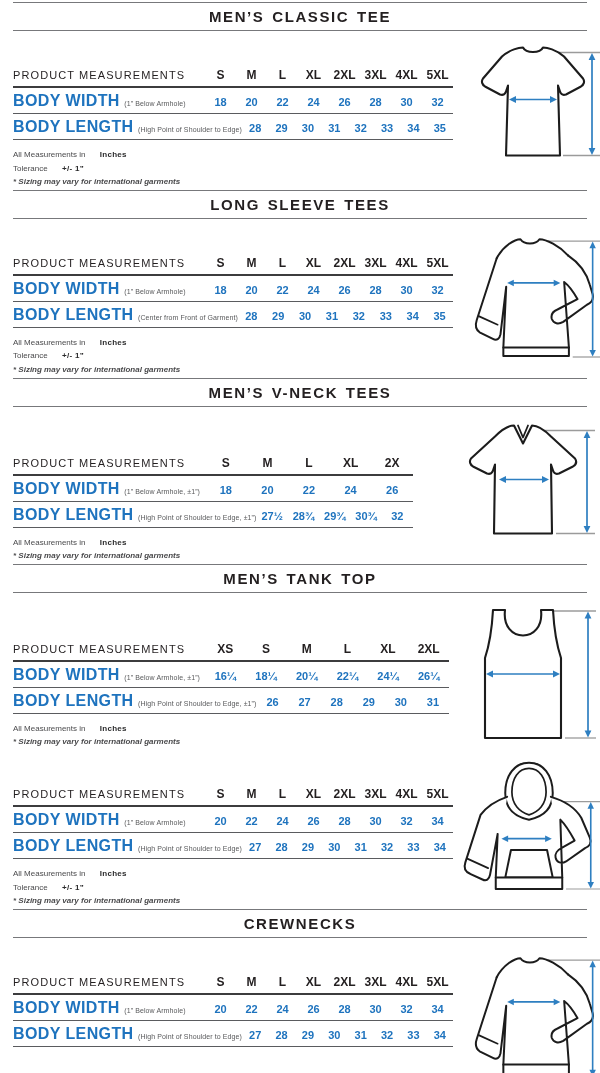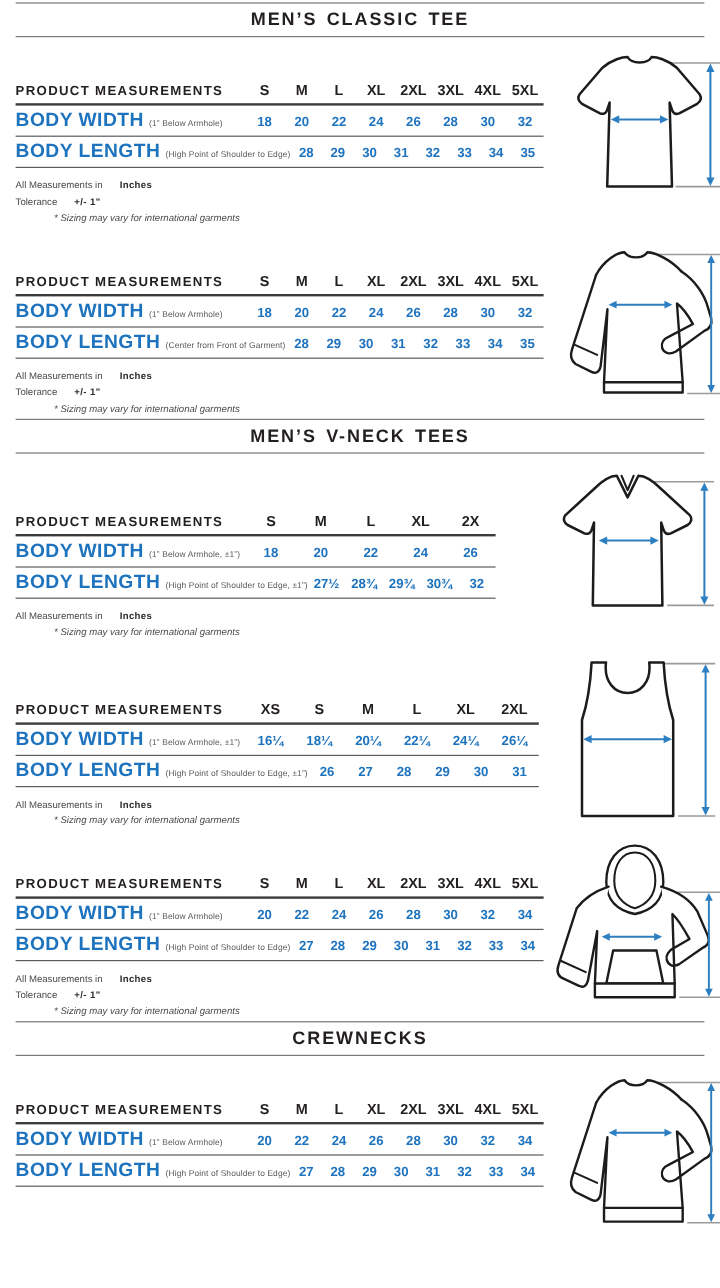--- a/index.html
+++ b/index.html
@@ -27,30 +27,30 @@
   .right { width:152px; position:relative; }
   .right svg { position:absolute; top:6px; left:0; }
   .tablewrap.mt  { margin-top:33px; }
   .tablewrap.mtlg{ margin-top:45px; }
   .tw8 { width:440px; }
   .tw5 { width:400px; }
   .tw6 { width:436px; }
   .trow { display:flex; align-items:baseline; padding:4px 0 3px 0; border-bottom:1.6px solid #5a5b5e; }
   .trow.thead { border-bottom:2px solid #3c3c3e; padding-bottom:4px; }
   .lcell { flex:0 0 192px; white-space:nowrap; overflow:visible; }
-  .plabel { font-size:11px; font-weight:bold; letter-spacing:1.1px; color:#231f20; }
+  .plabel { font-size:11px; font-weight:normal; letter-spacing:1.1px; color:#231f20; }
   .rlabel { font-size:16px; font-weight:bold; letter-spacing:.4px; color:#1e73be; }
   .rnote  { font-size:7px; color:#58595b; letter-spacing:.1px; }
   .cells { flex:1; display:flex; }
   .cells > span { flex:1; text-align:center; }
   .szhead { font-size:12px; font-weight:bold; color:#231f20; }
   .val { font-size:11px; font-weight:bold; color:#1e73be; }
   .fnotes { margin-top:8px; font-size:8px; color:#4a4a4c; line-height:1.7; }
   .fnotes b { color:#2b2b2c; letter-spacing:.3px;padding-left:12px; }
-  .fn-sizing { font-weight:normal; font-style:italic; color:#4a4a4c;margin-left:32px; }
+  .fn-sizing { font-weight:bold; font-style:italic; color:#4a4a4c; }
   
   .g { fill:#fff; stroke:#1c1c1c; stroke-width:2.1; stroke-linejoin:round; stroke-linecap:round; }
   .g2{ fill:none; stroke:#1c1c1c; stroke-width:1.8; stroke-linejoin:round; stroke-linecap:round; }
   .leader { stroke:#9b9b9b; stroke-width:1.3; }
   .arrow  { stroke:#2e7fc1; stroke-width:1.7; }
   .ah { fill:#2e7fc1; stroke:none; }
 </style>
 </head>
 <body>
 
@@ -123,20 +123,23 @@
             <line class="arrow" x1="139" y1="19" x2="139" y2="110"></line>
             <polygon class="ah" points="139,13.5 135.6,20.5 142.4,20.5"></polygon>
               <polygon class="ah" points="139,115.5 135.6,108.5 142.4,108.5"></polygon>
           </g>
         </svg>
       </div>
     </div>
   </div>
 
   <div class="sec">
+    <div class="titlebar">
+      <span class="title">LONG SLEEVE TEES</span>
+    </div>
     <div class="content">
       <div class="left">
         <div class="tablewrap mt tw8">
           <div class="trow thead">
             <span class="lcell plabel">PRODUCT MEASUREMENTS</span>
             <span class="cells">
                 <span class="szhead">S</span>
                 <span class="szhead">M</span>
                 <span class="szhead">L</span>
                 <span class="szhead">XL</span>
@@ -261,20 +264,23 @@
             <line class="arrow" x1="139" y1="21" x2="139" y2="112"></line>
             <polygon class="ah" points="139,15.5 135.6,22.5 142.4,22.5"></polygon>
               <polygon class="ah" points="139,117.5 135.6,110.5 142.4,110.5"></polygon>
           </g>
         </svg>
       </div>
     </div>
   </div>
 
   <div class="sec">
+    <div class="titlebar">
+      <span class="title">MEN’S TANK TOP</span>
+    </div>
     <div class="content">
       <div class="left">
         <div class="tablewrap mtlg tw6">
           <div class="trow thead">
             <span class="lcell plabel">PRODUCT MEASUREMENTS</span>
             <span class="cells">
                 <span class="szhead">XS</span>
                 <span class="szhead">S</span>
                 <span class="szhead">M</span>
                 <span class="szhead">L</span>

